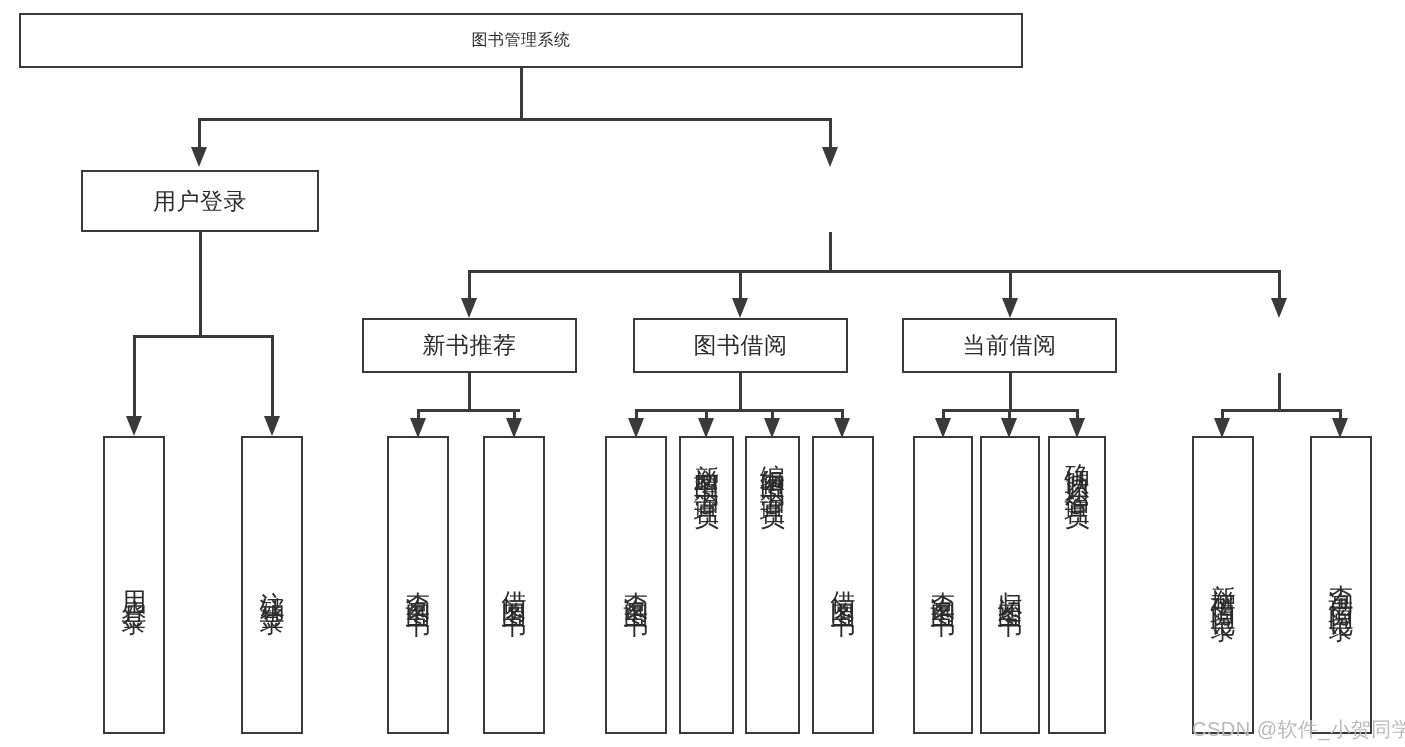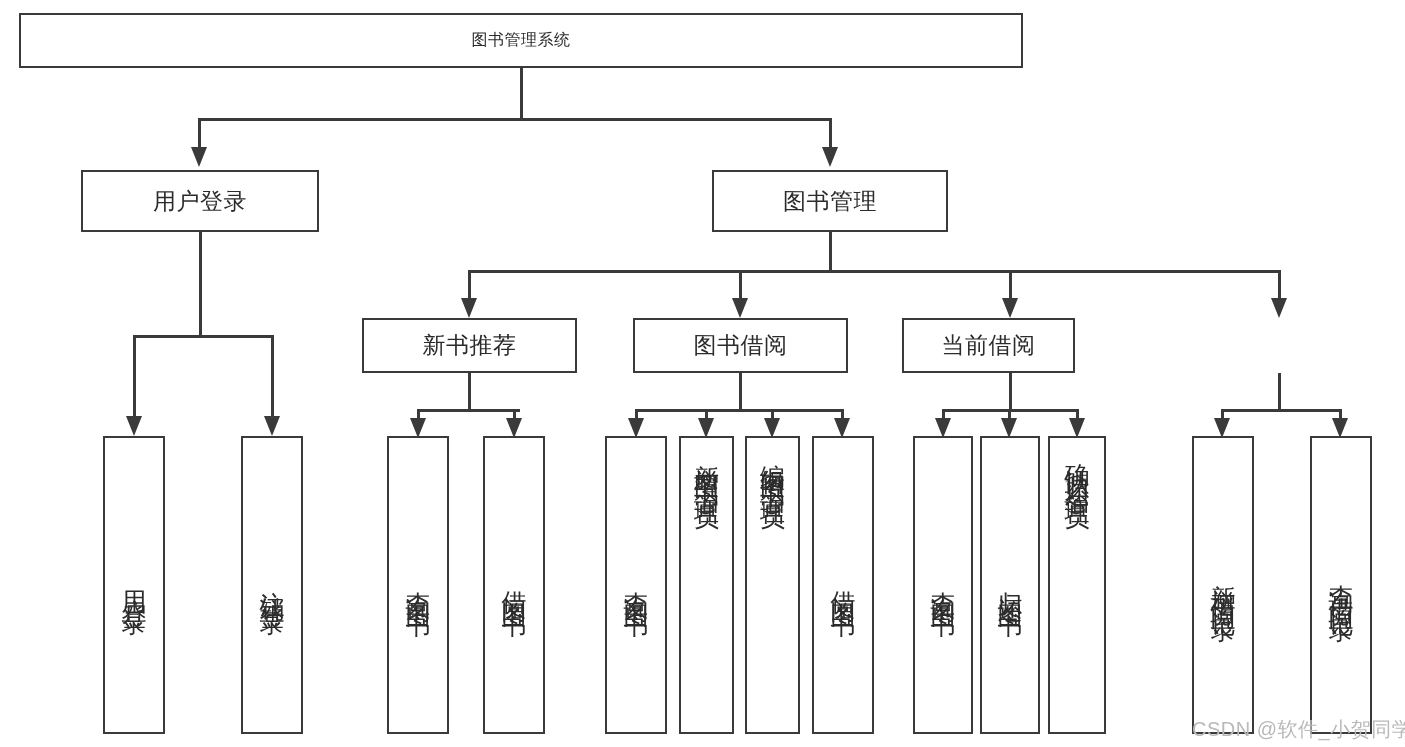--- a/index.html
+++ b/index.html
@@ -97,23 +97,20 @@
 
   <div class="seg v" style="left:520px; top:68px; width:2.5px; height:52px;"></div>
   <div class="seg h" style="left:198px; top:118px; width:634px; height:2.5px;"></div>
   <div class="seg v" style="left:198px; top:118px; width:2.5px; height:30px;"></div>
   <div class="seg v" style="left:829px; top:118px; width:2.5px; height:30px;"></div>
   <div class="arrow" style="left:191px; top:147px;"></div>
   <div class="arrow" style="left:822px; top:147px;"></div>
 
   <div class="node horiz" style="left:81px; top:170px; width:238px; height:62px;">
     <span class="label">用户登录</span>
-  </div>
-  <div class="node horiz" style="left:712px; top:170px; width:236px; height:62px;">
-    <span class="label">图书管理</span>
   </div>
 
   <div class="seg v" style="left:199px; top:232px; width:2.5px; height:105px;"></div>
   <div class="seg h" style="left:133px; top:335px; width:140px; height:2.5px;"></div>
   <div class="seg v" style="left:133px; top:335px; width:2.5px; height:82px;"></div>
   <div class="seg v" style="left:271px; top:335px; width:2.5px; height:82px;"></div>
   <div class="arrow" style="left:126px; top:416px;"></div>
   <div class="arrow" style="left:264px; top:416px;"></div>
 
   <div class="seg v" style="left:829px; top:232px; width:2.5px; height:40px;"></div>
@@ -126,21 +123,21 @@
   <div class="arrow" style="left:732px; top:298px;"></div>
   <div class="arrow" style="left:1002px; top:298px;"></div>
   <div class="arrow" style="left:1271px; top:298px;"></div>
 
   <div class="node horiz" style="left:362px; top:318px; width:215px; height:55px;">
     <span class="label">新书推荐</span>
   </div>
   <div class="node horiz" style="left:633px; top:318px; width:215px; height:55px;">
     <span class="label">图书借阅</span>
   </div>
-  <div class="node horiz" style="left:902px; top:318px; width:173px; height:55px;">
+  <div class="node horiz" style="left:902px; top:318px; width:215px; height:55px;">
     <span class="label">当前借阅</span>
   </div>
 
   <div class="seg v" style="left:468px; top:373px; width:2.5px; height:38px;"></div>
   <div class="seg h" style="left:417px; top:409px; width:103px; height:2.5px;"></div>
   <div class="seg v" style="left:417px; top:409px; width:2.5px; height:12px;"></div>
   <div class="seg v" style="left:513px; top:409px; width:2.5px; height:12px;"></div>
   <div class="arrow" style="left:410px; top:418px;"></div>
   <div class="arrow" style="left:506px; top:418px;"></div>
 

